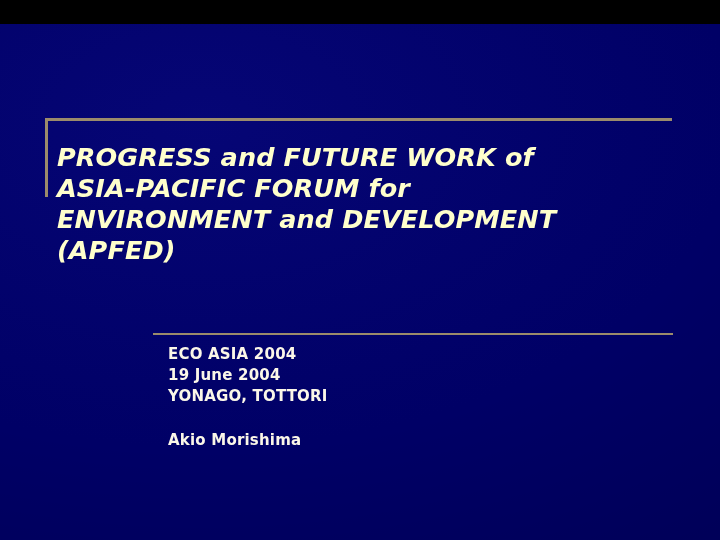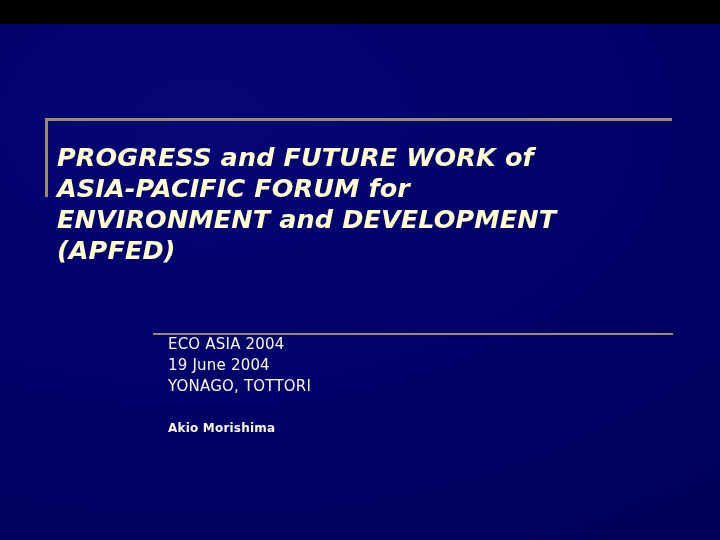--- a/index.html
+++ b/index.html
@@ -71,30 +71,30 @@
   
   .body-block {
     position: absolute;
     left: 168px;
     color: #fbf7e8;
     font-size: 15px;
     line-height: 21px;
     white-space: pre-line;
   }
   #event-block {
-    top: 310px;
-    font-weight: normal;
+    top: 320px;
+    font-weight: bold;
     letter-spacing: 0.2px;
   }
   #presenter-name {
     position: absolute;
     left: 168px;
-    top: 394px;
+    top: 406px;
     color: #fbf7e8;
-    font-size: 12px;
+    font-size: 15px;
     line-height: 21px;
     font-weight: bold;
     letter-spacing: 0.2px;
   }
   #affiliation-block {
     top: 427px;
     font-weight: normal;
     letter-spacing: 0.1px;
   }
 </style>

